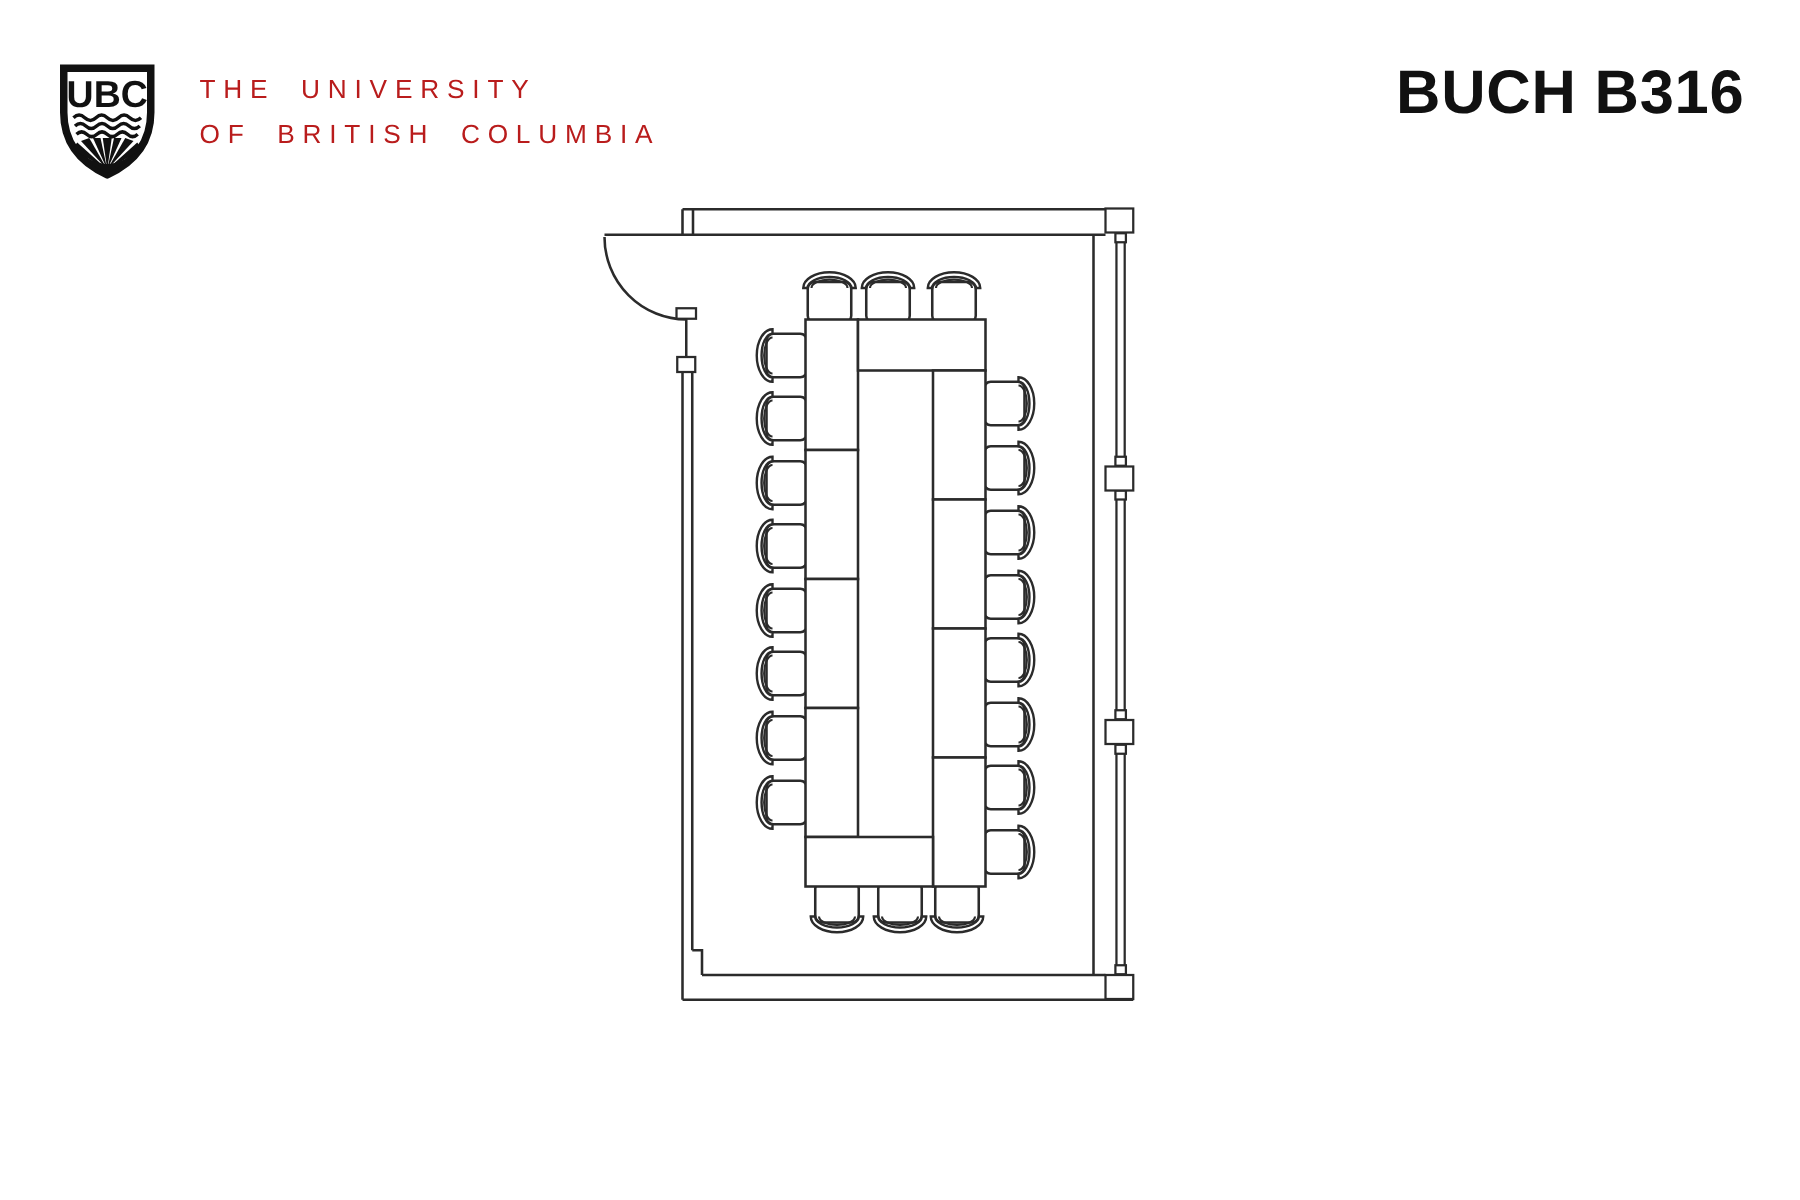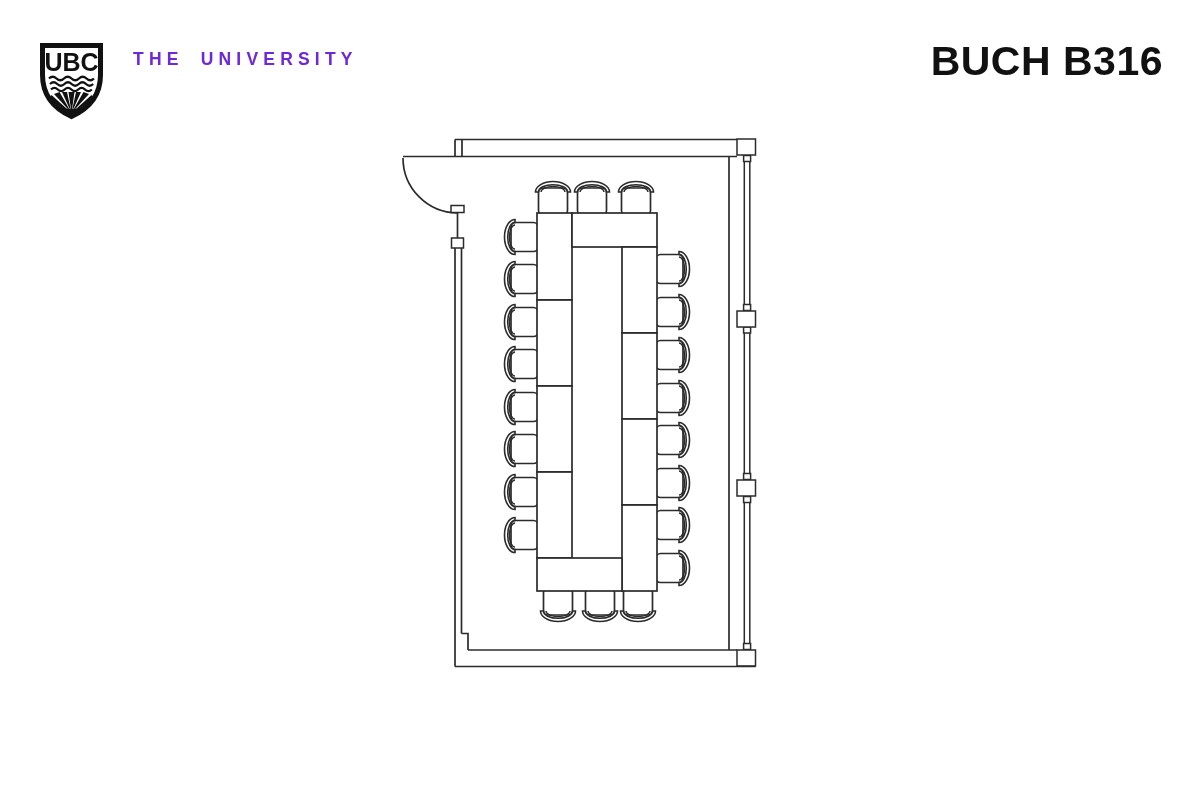--- a/index.html
+++ b/index.html
@@ -8,21 +8,21 @@
     width:1200px;height:800px;
     background:#ffffff;
     font-family:"Liberation Sans","DejaVu Sans",sans-serif;
     overflow:hidden;
   }
   .logo{
     position:absolute;left:38px;top:42px;width:67px;height:78px;
   }
   .wordmark{
     position:absolute;left:133px;top:44px;
-    color:#6d28d9;font-weight:700;font-size:17.5px;
+    color:#b91c1c;font-weight:400;font-size:17.5px;
     letter-spacing:5.2px;word-spacing:7px;line-height:30px;
     white-space:nowrap;
   }
   .room-title{
     position:absolute;right:37px;top:38px;
     color:#111111;font-weight:700;font-size:41px;
     letter-spacing:0.5px;white-space:nowrap;
   }
   .plan{
     position:absolute;left:0;top:0;width:1200px;height:800px;
@@ -48,20 +48,21 @@
       <polygon points="33.5,71 16,52 21.5,50"></polygon>
       <polygon points="33.5,71 45.5,50 51,52"></polygon>
       <polygon points="33.5,71 10,57.5 13.5,53"></polygon>
       <polygon points="33.5,71 53.5,53 57,57.5"></polygon>
       <path d="M15,60 C20.5,66.5 26.5,70.5 33.5,73.5 C40.5,70.5 46.5,66.5 52,60 C46,64.5 40,67 33.5,67.3 C27,67 21,64.5 15,60 Z"></path>
     </g>
   </svg>
 
   <div class="wordmark">
     <div>THE UNIVERSITY</div>
+    <div>OF BRITISH COLUMBIA</div>
   </div>
 
   <div class="room-title">BUCH B316</div>
 
   <svg id="plan" class="plan" viewBox="0 0 1200 800">
     <defs>
       <g id="chair">
         <rect x="-14.5" y="-13" width="29" height="27" rx="4.5" fill="#ffffff" stroke="#2b2b2b" stroke-width="1.7"></rect>
         <path d="M-17.5,-9 A17.5,10.5 0 0 1 17.5,-9 L14.6,-9 A14.6,7.3 0 0 0 -14.6,-9 Z" fill="#ffffff" stroke="#2b2b2b" stroke-width="1.6"></path>
         <path d="M-12,-9 A12,5.6 0 0 1 12,-9" fill="none" stroke="#2b2b2b" stroke-width="1.4"></path>

